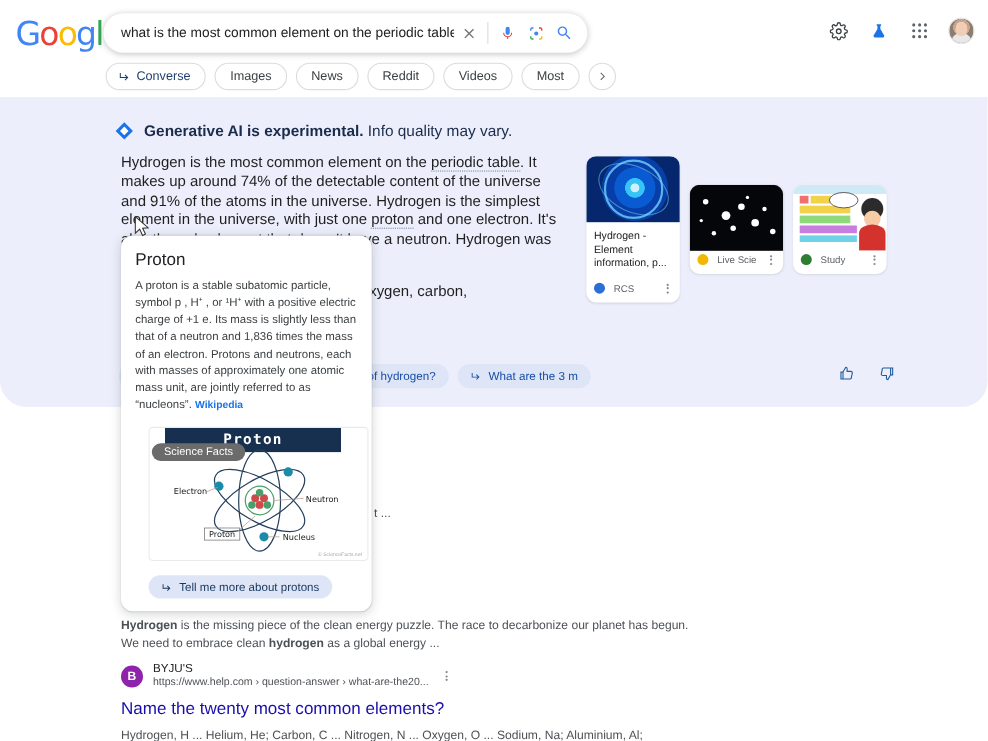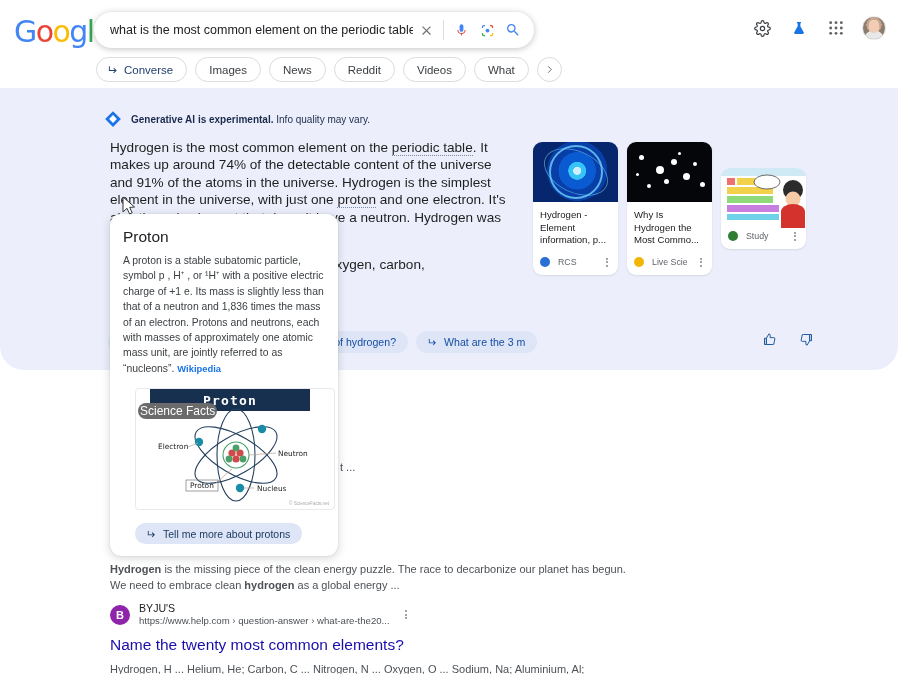--- a/index.html
+++ b/index.html
@@ -87,21 +87,21 @@
     width: 898px; height: 282px;
     background: #eceffb;
     border-radius: 0 0 24px 24px;
     z-index: 10;
   }
   .ai-disclaimer {
     position:absolute; left: 104px; top: 110px;
     display:flex; align-items:center; gap: 9px;
     z-index: 12;
   }
-  .ai-disclaimer .txt { font-size: 10px; color:#1a2b4b; }
+  .ai-disclaimer .txt { font-size: 14px; color:#1a2b4b; }
   .ai-diamond { width:18px;height:18px; display:block; }
 
   .ai-body {
     position:absolute; left: 110px; top: 139px; width: 405px;
     font-size: 13.6px; line-height: 1.28; color: #1f1f1f;
     z-index: 11;
   }
   .ai-body .dotted { border-bottom: 1.5px dotted #7a8aa3; }
   .ai-body p { margin-bottom: 13px; }
 
@@ -182,22 +182,22 @@
     background:#fff; border:1px solid #e8eaed; border-radius:4px;
     position:relative; overflow:hidden;
   }
   .pt-banner {
     position:absolute; left: 14px; top: 0; width: 160px; height:22px;
     background:#17304f; color:#fff; font-size: 13px; letter-spacing:1.2px;
     display:flex; align-items:center; justify-content:center;
     font-family: "DejaVu Sans Mono", monospace; font-weight:700;
   }
   .pt-badge {
-    position:absolute; left: 2px; top: 14px; height:16px; padding:0 2px;
-    background:#6b6b6b; color:#fff; font-size:12px; border-radius:9px;
+    position:absolute; left: 2px; top: 14px; height:16px; padding:0 11px;
+    background:#6b6b6b; color:#fff; font-size:10px; border-radius:9px;
     display:flex;align-items:center;
   }
   .pt-cred { position:absolute; right:5px; bottom:3px; font-size:4.6px; color:#aaa; }
   .tip-chip {
     margin: 13px 0 0 12px;
     height: 21px; padding: 0 12px; border-radius: 12px; background:#dde5f6;
     color:#18375f; font-size: 10.5px; display:inline-flex; align-items:center; gap:6px; cursor:pointer;
   }
   .cursor-arrow { position:absolute; left: 122px; top: 196px; z-index: 70; }
 </style>
@@ -283,21 +283,21 @@
       <div class="tab">
           <span>News</span>
         </div>
       <div class="tab">
           <span>Reddit</span>
         </div>
       <div class="tab">
           <span>Videos</span>
         </div>
       <div class="tab">
-          <span>What</span>
+          <span>Most</span>
         </div>
       <div class="tab more">
         <svg width="11" height="11" viewBox="0 0 24 24">
           <path d="M9 5l7 7-7 7" stroke="#5f6368" stroke-width="2" fill="none"></path>
         </svg>
       </div>
     </div>
   </div>
 
   <div class="ai-panel"></div>
@@ -339,21 +339,20 @@
         <span class="star" style="left:34%;top:40%;width:8px;height:8px"></span>
         <span class="star" style="left:52%;top:28%;width:6px;height:6px"></span>
         <span class="star" style="left:66%;top:52%;width:7px;height:7px"></span>
         <span class="star" style="left:44%;top:62%;width:5px;height:5px"></span>
         <span class="star" style="left:78%;top:34%;width:4px;height:4px"></span>
         <span class="star" style="left:24%;top:70%;width:4px;height:4px"></span>
         <span class="star" style="left:86%;top:66%;width:5px;height:5px"></span>
         <span class="star" style="left:60%;top:16%;width:3px;height:3px"></span>
         <span class="star" style="left:10%;top:52%;width:3px;height:3px"></span>
       </div>
-      <div class="src-title">Why Is Hydrogen the Most Commo...</div>
       <div class="src-foot">
         <span class="src-fav" style="background:#f2b705"></span>
         <span class="src-name">Live Scie...</span>
         <span class="kebab">
             <i></i>
             <i></i>
             <i></i>
           </span>
       </div>
     </div>

